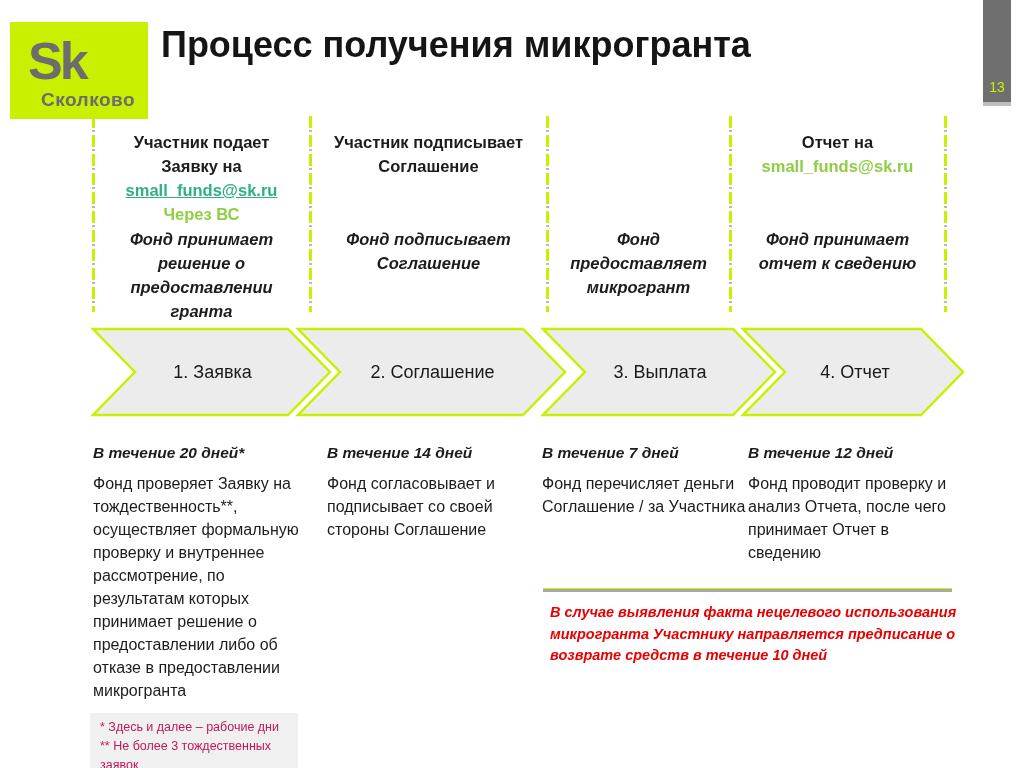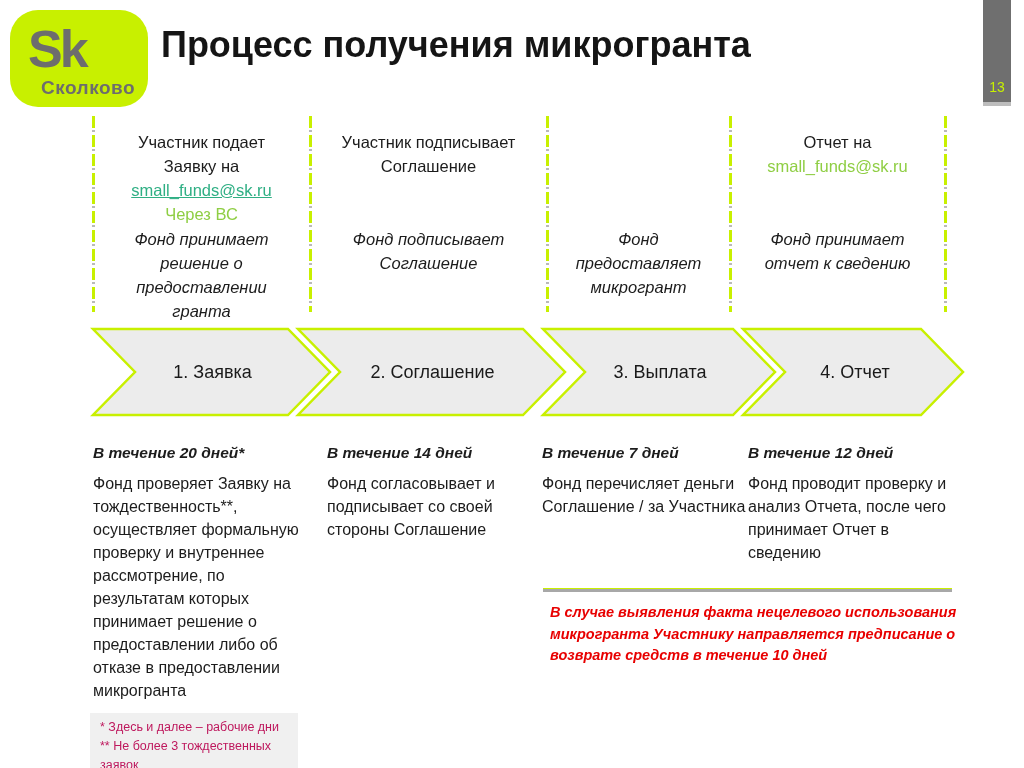--- a/index.html
+++ b/index.html
@@ -9,34 +9,34 @@
     --red:#e80000;
     --bar-gray:#6f6f6f;
     --ink:#1c1c1c;
   }
   *{margin:0;padding:0;box-sizing:border-box;}
   html,body{background:#ffffff;}
   body{font-family:"Liberation Sans",sans-serif;color:var(--ink);}
   .slide{position:relative;width:1024px;height:768px;background:#ffffff;overflow:hidden;}
 
   
-  .logo{position:absolute;left:10px;top:10px;width:138px;height:97px;background:var(--green);border-radius:28px;}
+  .logo{position:absolute;left:10px;top:22px;width:138px;height:97px;background:var(--green);}
   .logo-mark{display:block;font-size:52px;font-weight:bold;color:#6d6d6d;letter-spacing:-3px;line-height:1;margin:13px 0 0 18px;}
   .logo-caption{display:block;font-size:19px;font-weight:bold;color:#6d6d6d;margin:2px 0 0 18px;letter-spacing:0.5px;text-align:center;}
   .title{position:absolute;left:161px;top:24px;font-size:36px;font-weight:bold;color:#151515;white-space:nowrap;}
   .page-bar{position:absolute;left:983px;top:0;width:28px;height:106px;background:var(--bar-gray);border-bottom:4px solid #bdbdbd;}
   .page-num{position:absolute;bottom:7px;left:0;width:100%;text-align:center;color:var(--green);font-size:14px;}
 
   
   .divider{position:absolute;top:116px;height:196px;width:3px;
     background:repeating-linear-gradient(180deg,var(--green) 0 12px,rgba(0,0,0,0) 12px 14px,#b9b9b9 14px 16px,rgba(0,0,0,0) 16px 19px);}
   .d1{left:92px}.d2{left:309px}.d3{left:546px}.d4{left:729px}.d5{left:944px}
 
   
-  .col-text{position:absolute;text-align:center;font-weight:normal;font-size:16.5px;line-height:24px;color:var(--ink);}
+  .col-text{position:absolute;text-align:center;font-weight:bold;font-size:16.5px;line-height:24px;color:var(--ink);}
   .participant{top:130px;}
   .fund{top:227px;font-style:italic;}
   .c1{left:93px;width:217px}.c2{left:310px;width:237px}.c3{left:547px;width:183px}.c4{left:730px;width:215px}
   .email-link{color:var(--teal);text-decoration:underline;cursor:pointer;}
   .email-plain{color:var(--lgreen);}
   .channel{color:var(--lgreen);}
 
   
   .arrows{position:absolute;left:85px;top:320px;}
   .arrows polygon{fill:#ececec;stroke:var(--green);stroke-width:2.5;stroke-linejoin:miter;}

